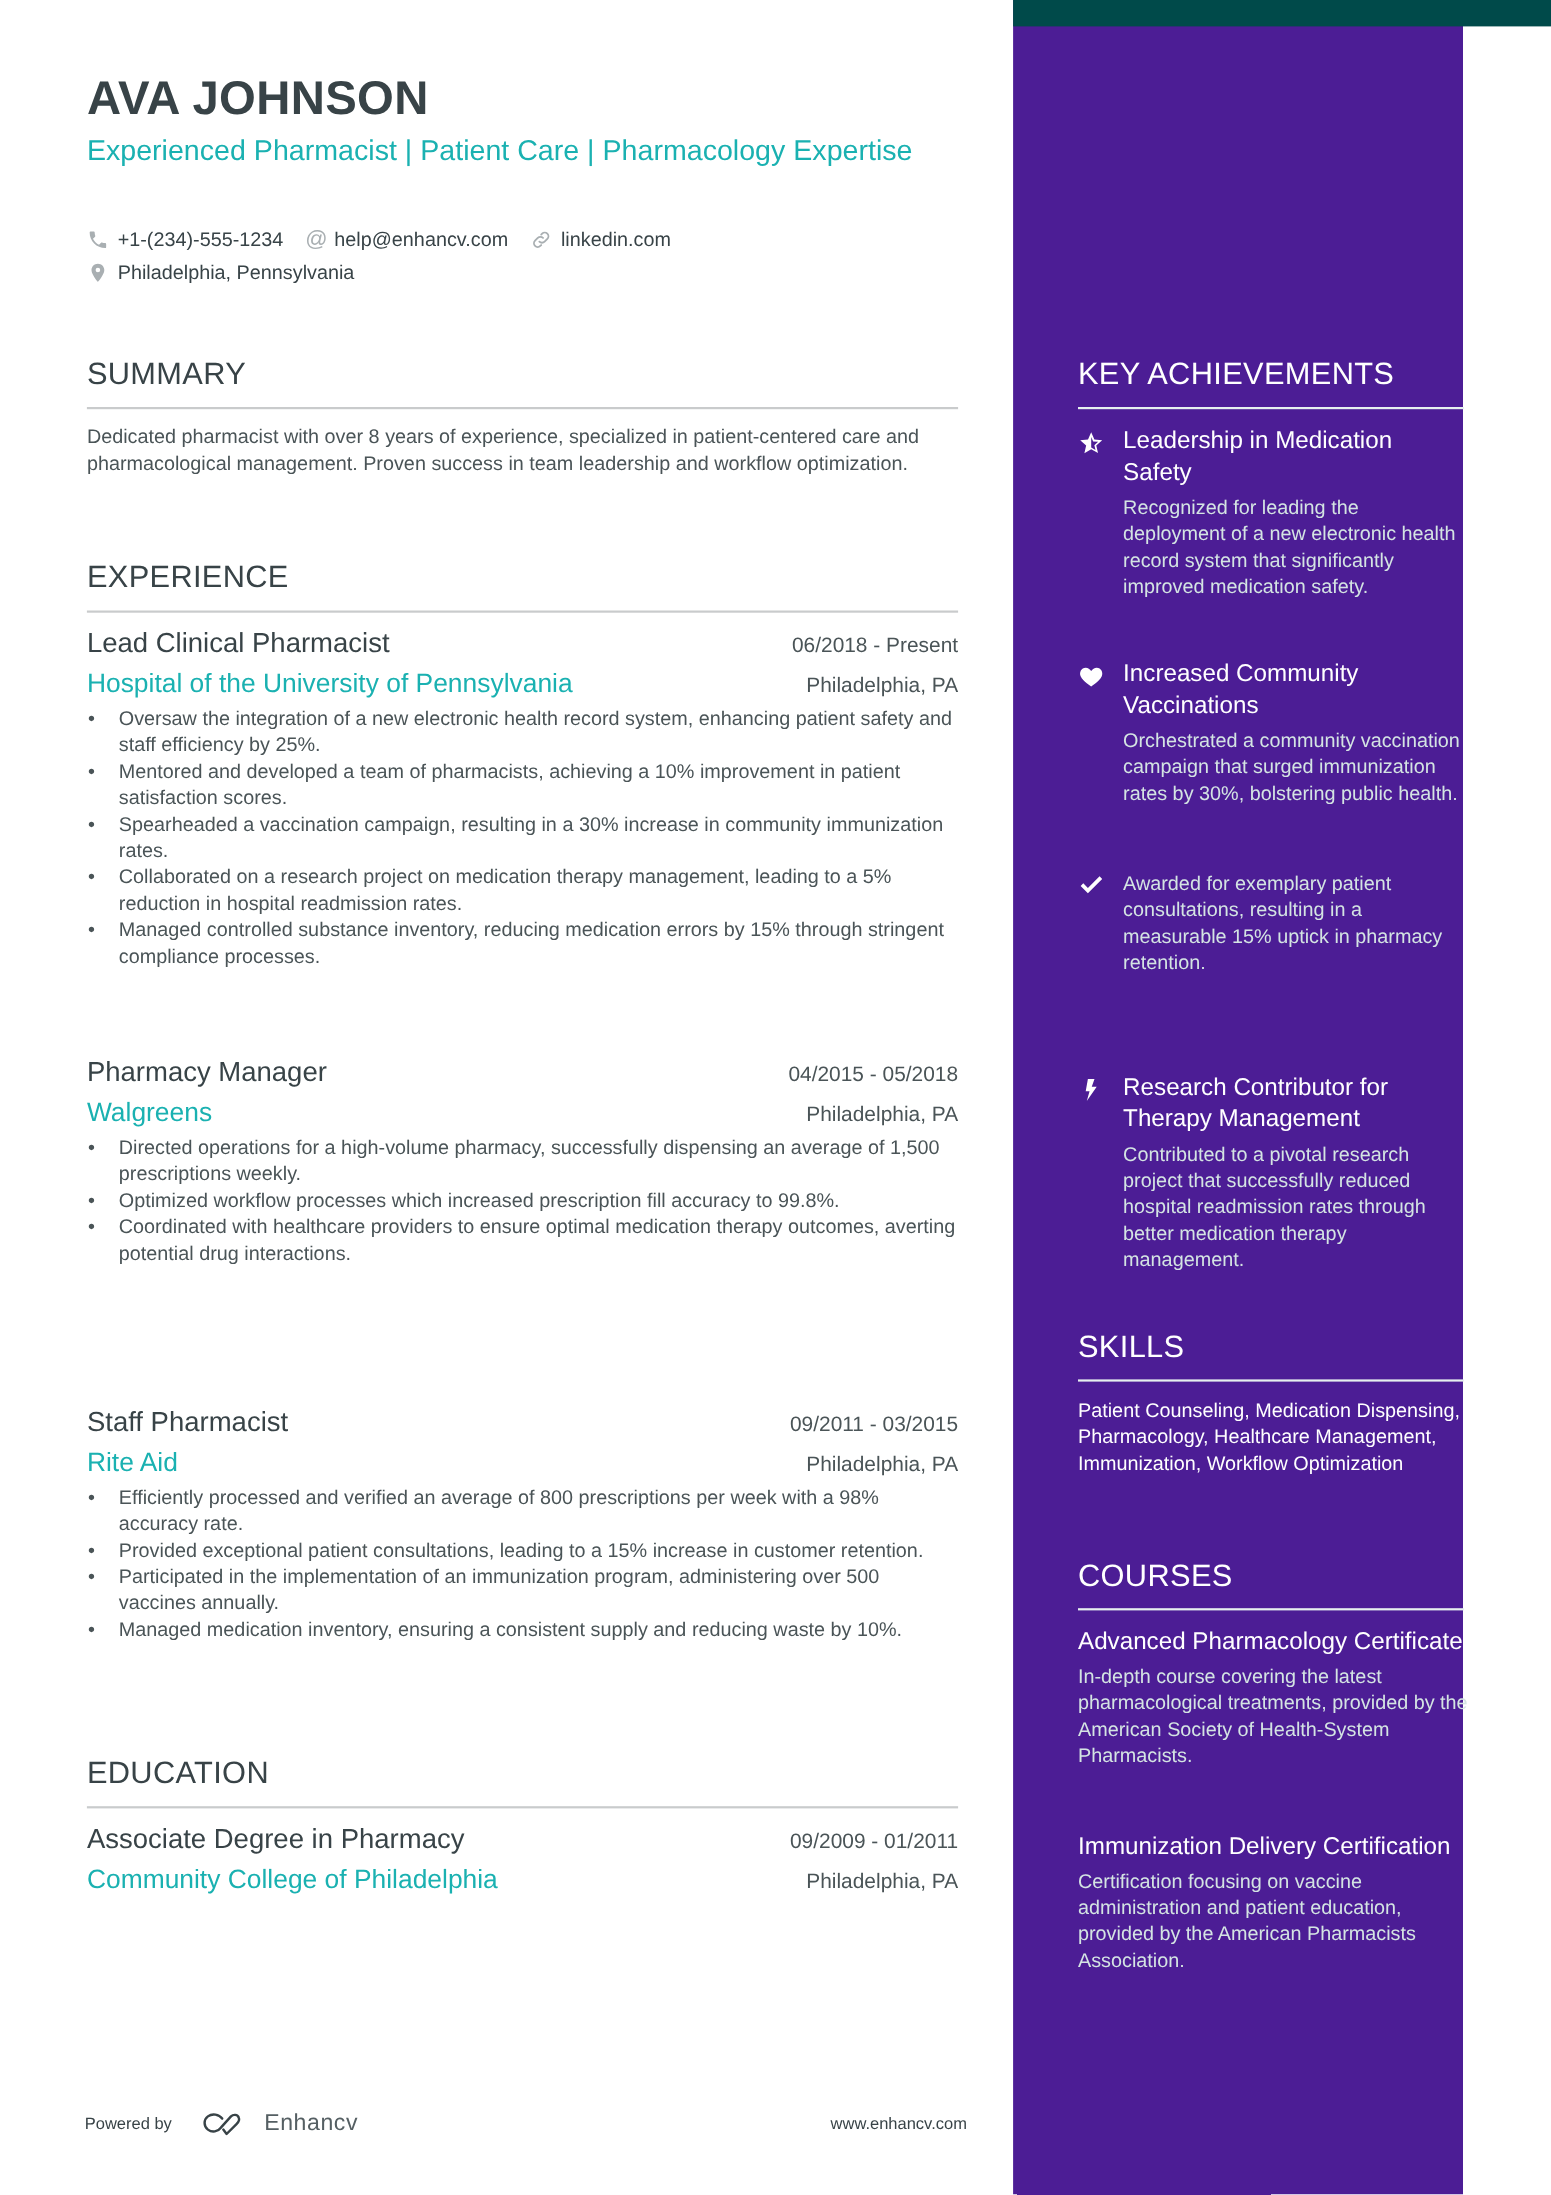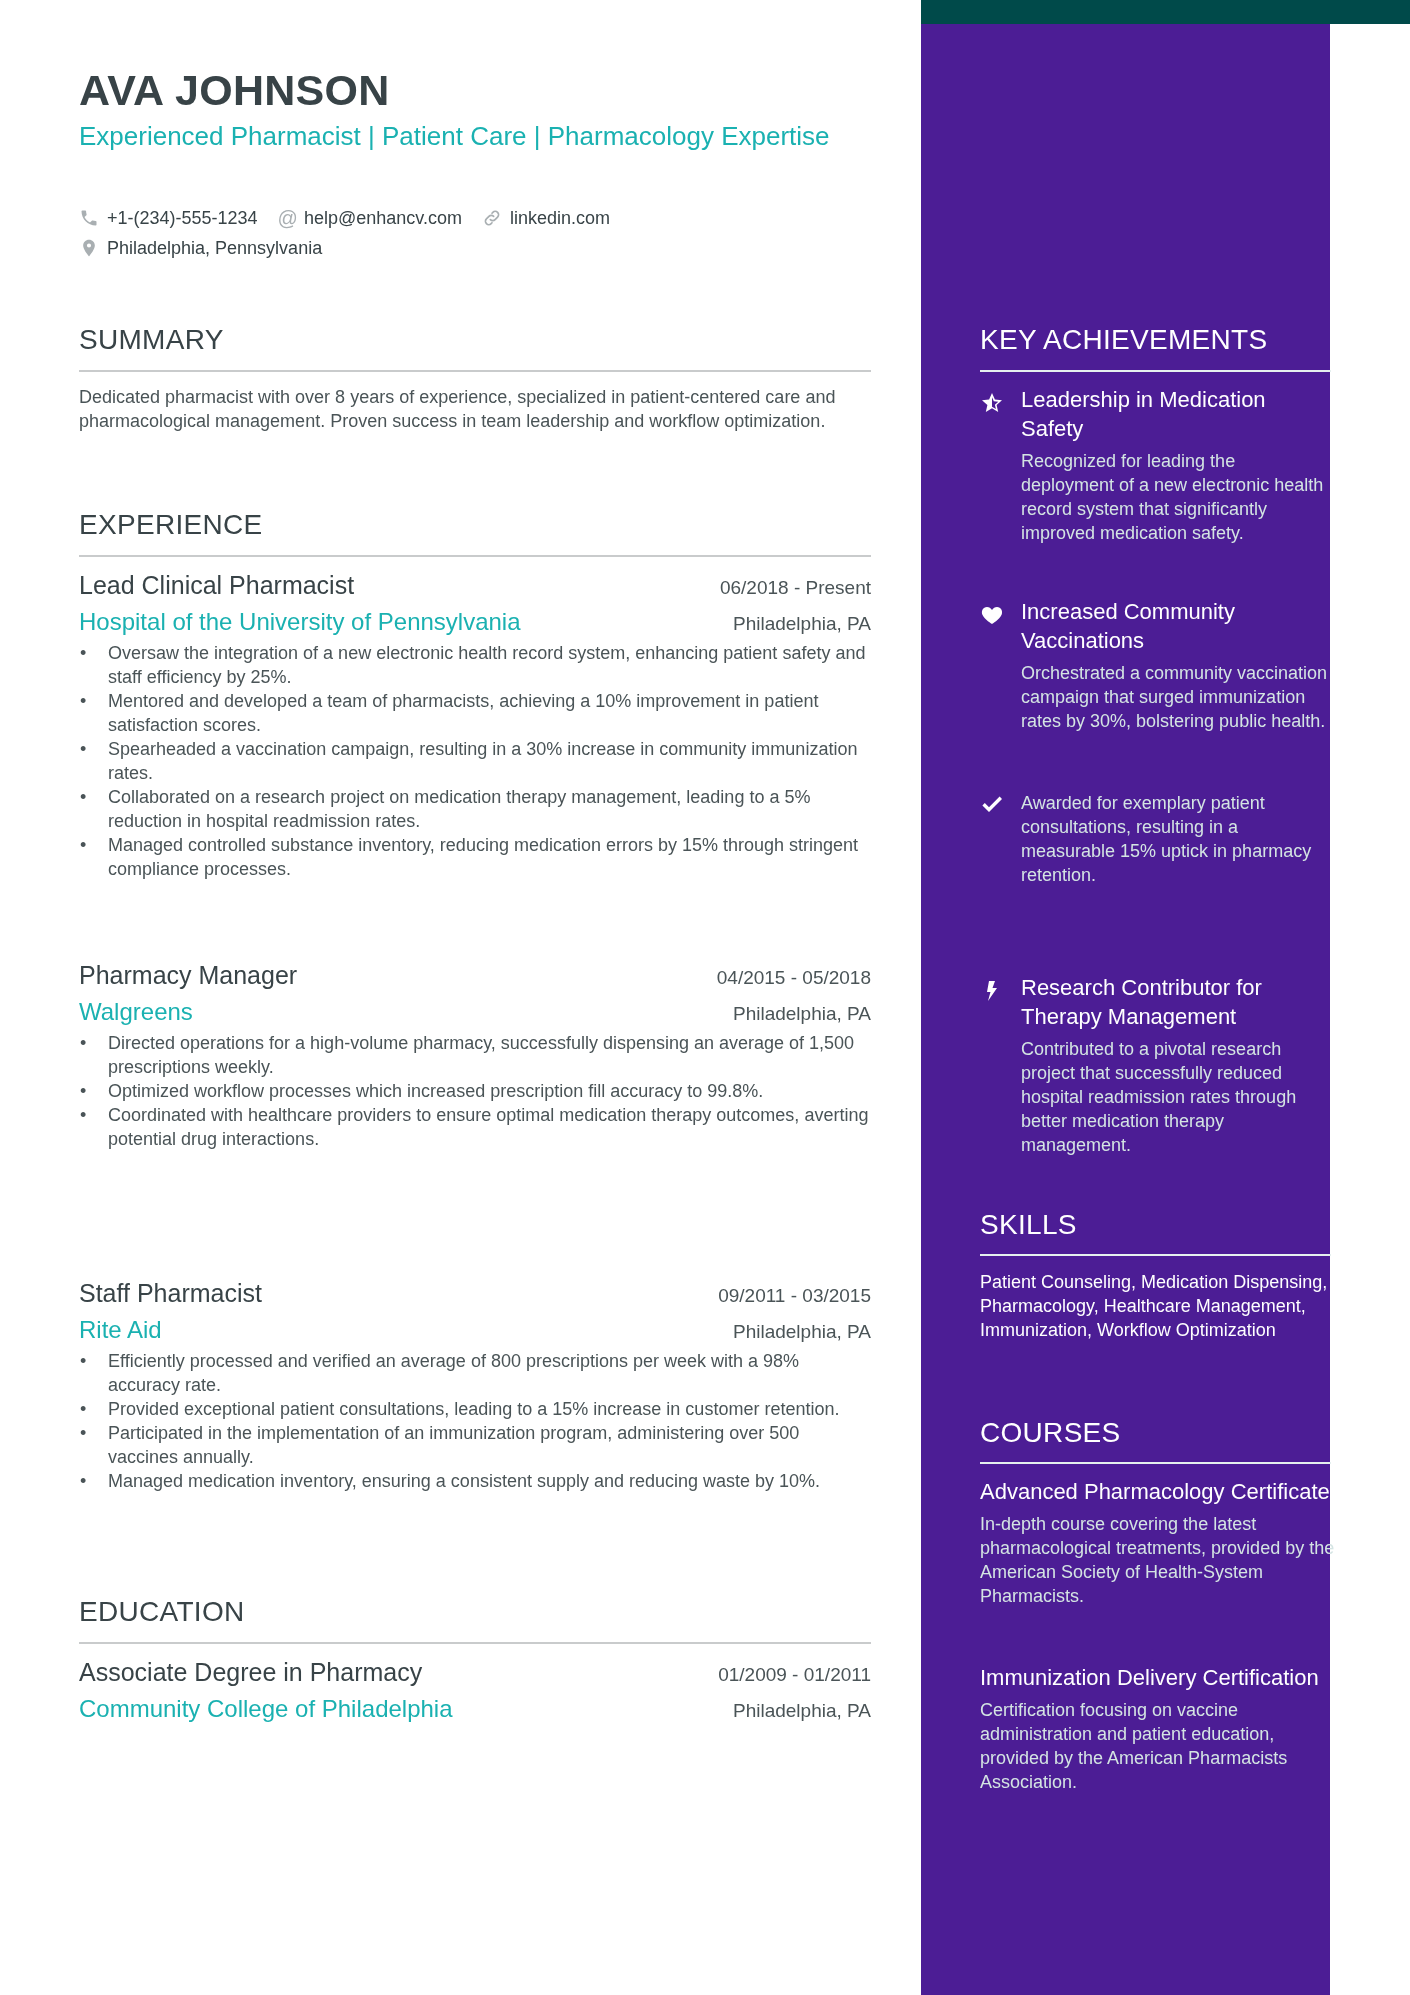--- a/index.html
+++ b/index.html
@@ -151,28 +151,40 @@
       <li>Managed medication inventory, ensuring a consistent supply and reducing waste by 10%.</li>
     </ul>
   </div>
 
   <div class="section-title" style="top:1595px">EDUCATION</div>
   <div class="section-rule" style="top:1642px"></div>
 
   <div class="entry" style="top:1655px">
     <div class="entry-head">
       <span class="role">Associate Degree in Pharmacy</span>
-      <span class="dates">01/2009 - 01/2011</span>
+      <span class="dates">09/2009 - 01/2011</span>
     </div>
     <div class="org-row">
       <span class="org">Community College of Philadelphia</span>
       <span class="loc">Philadelphia, PA</span>
     </div>
   </div>
 
+  <div class="footer">
+    <div class="powered">
+      <span>Powered by</span>
+      <span class="brand">
+        <svg viewBox="0 0 46 24" fill="none" stroke="#384347" stroke-width="2.2" stroke-linecap="round" stroke-linejoin="round">
+          <path d="M20 8c-3-4-9-5-13-2-4 3-4 9 0 12 4 3 9 2 12-2l9-10c2-2 6-2 7 1 1 2 0 4-2 6l-9 9-3-4"></path>
+        </svg>
+        <span class="brand-name">Enhancv</span>
+      </span>
+    </div>
+    <span class="site">www.enhancv.com</span>
+  </div>
 </div>
 
 <div class="sidebar">
   <div class="sidebar-top"></div>
 
   <div class="s-title" style="top:323px">KEY ACHIEVEMENTS</div>
   <div class="s-rule" style="top:370px"></div>
 
   <div class="ach" style="top:385px">
     <svg class="ach-icon" viewBox="0 0 24 24">

